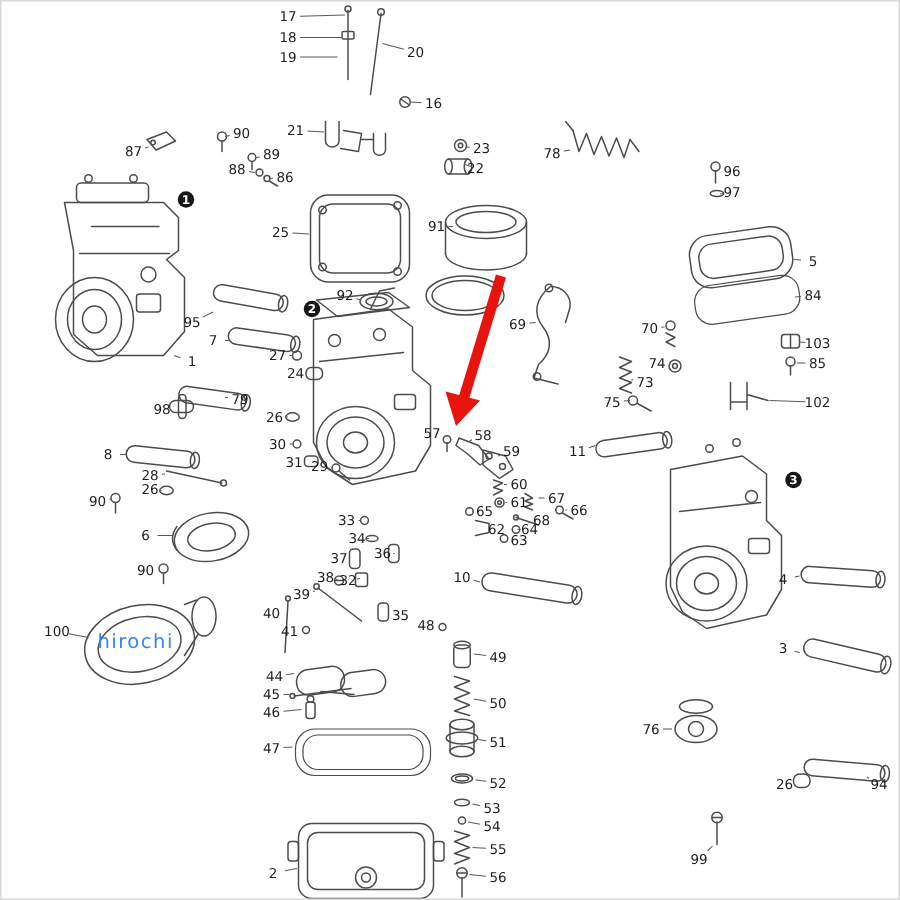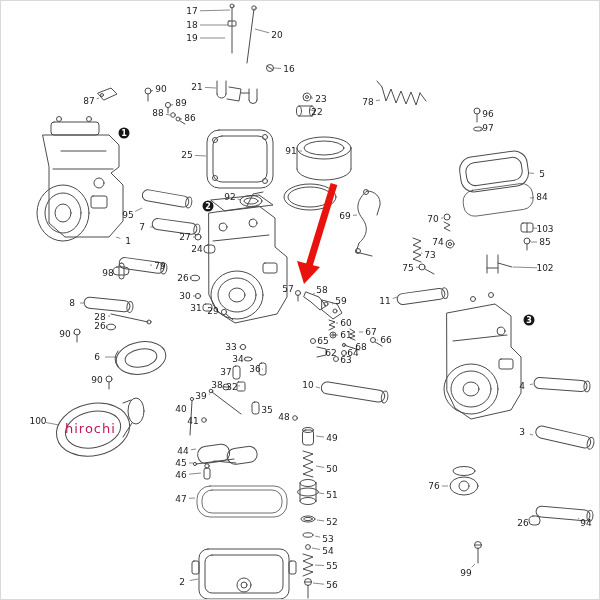--- a/index.html
+++ b/index.html
@@ -3,21 +3,21 @@
 <meta charset="utf-8">
 <style>
   html,body{margin:0;padding:0;background:#ffffff;}
   .stage{position:relative;width:600px;height:600px;background:#ffffff;border:1px solid #d9d9d9;box-sizing:border-box;overflow:hidden;font-family:"DejaVu Sans",sans-serif;}
   svg{position:absolute;left:0;top:0;}
   .plabel{font:9px "DejaVu Sans",sans-serif;fill:#1d1d1d;text-anchor:middle;}
   .mlabel{font:bold 8px "DejaVu Sans",sans-serif;fill:#ffffff;text-anchor:middle;}
   .leader{stroke:#5a5a5a;stroke-width:0.7;}
   .art{stroke:#4c4c4c;fill:none;stroke-width:1;stroke-linecap:round;stroke-linejoin:round;}
   .thin{stroke-width:0.8;}
-  .watermark{position:absolute;left:64px;top:420px;font-size:13px;color:#be185d;letter-spacing:1px;}
+  .watermark{position:absolute;left:64px;top:420px;font-size:13px;color:#3b82f6;letter-spacing:1px;}
 </style>
 </head>
 <body>
 
 <div class="stage">
 
   <svg width="600" height="600" viewBox="0 0 600 600">
 
     <g class="art">
       <rect x="50" y="121" width="48" height="13" rx="3"></rect>

